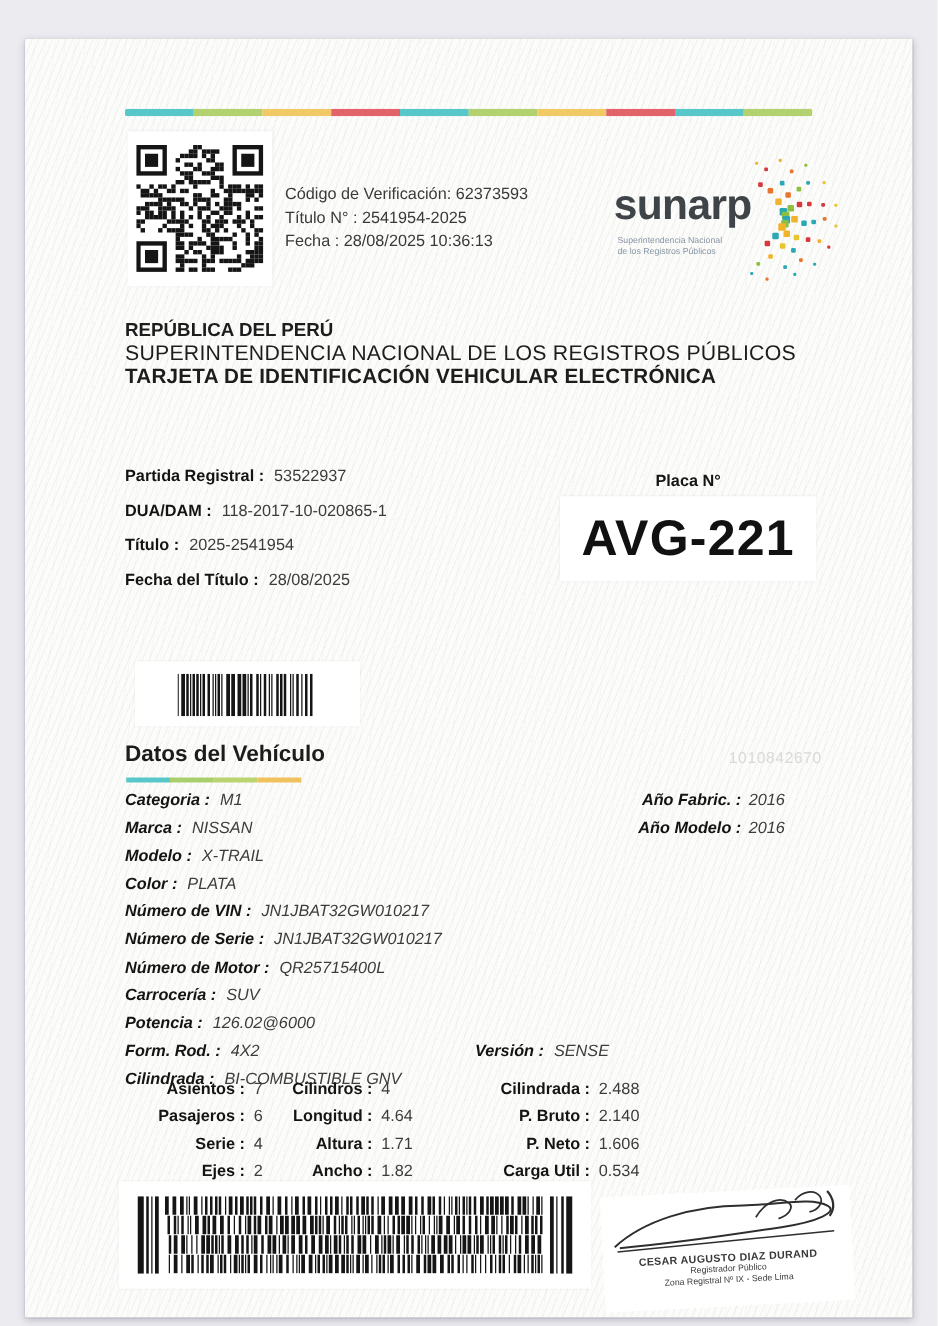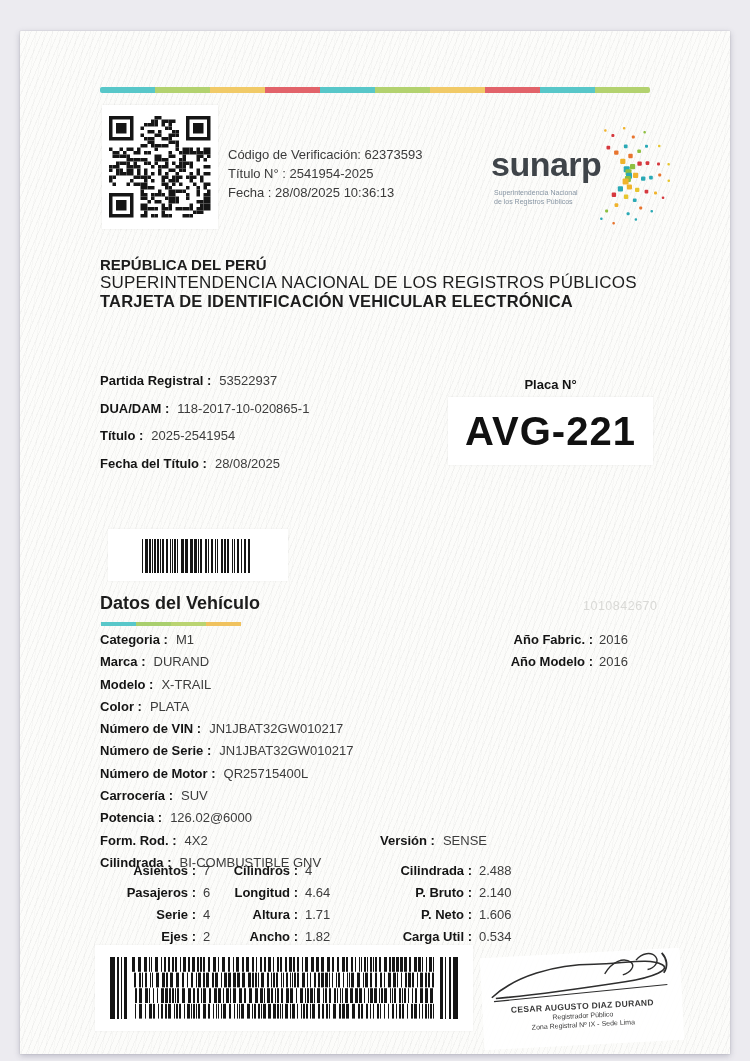--- a/index.html
+++ b/index.html
@@ -57,21 +57,21 @@
   .bc1-box{left:88px;top:498px;width:180px;height:52px;background:#fff;box-shadow:0 0 2px rgba(0,0,0,0.06);}
   .bc1-box svg{position:absolute;left:34px;top:10px;}
 
   
   .sec-title{left:80px;top:562px;font-size:18px;font-weight:bold;color:#1c1c1c;}
   .sec-underline{left:81px;top:591px;width:140px;height:3.5px;display:flex;}
   .sec-underline div{flex:1;height:100%;}
   .doc-num{left:563px;top:568px;font-size:12.5px;color:#d9d9d6;letter-spacing:0.5px;}
 
   .veh-fields{left:80px;top:601px;font-size:13px;}
-  .vrow{height:15px;margin-bottom:7.3px;white-space:nowrap;position:relative;}
+  .vrow{height:15px;margin-bottom:7.3px;white-space:nowrap;position:relative;font-style:italic;}
   .version{position:absolute;left:280px;top:0;}
 
   .veh-right{left:485px;top:601px;font-size:13px;}
   .veh-right .rlbl{display:inline-block;width:88px;text-align:right;font-weight:bold;color:#141414;}
   .veh-right .val{margin-left:6px;}
 
   
   .specs-col{top:832px;font-size:13px;}
   .specs-col .srow{height:15px;margin-bottom:7px;white-space:nowrap;}
   .slbl{display:inline-block;text-align:right;font-weight:bold;color:#141414;}
@@ -543,21 +543,21 @@
   <div class="abs sec-underline">
       <div style="background: rgb(88, 199, 201);"></div>
       <div style="background: rgb(169, 207, 109);"></div>
       <div style="background: rgb(186, 212, 113);"></div>
       <div style="background: rgb(240, 194, 94);"></div>
     </div>
   <div class="abs doc-num">1010842670</div>
 
   <div class="abs veh-fields">
     <div class="vrow"><span class="lbl">Categoria :</span><span class="val">M1</span></div>
-    <div class="vrow"><span class="lbl">Marca :</span><span class="val">DURAND</span></div>
+    <div class="vrow"><span class="lbl">Marca :</span><span class="val">NISSAN</span></div>
     <div class="vrow"><span class="lbl">Modelo :</span><span class="val">X-TRAIL</span></div>
     <div class="vrow"><span class="lbl">Color :</span><span class="val">PLATA</span></div>
     <div class="vrow"><span class="lbl">Número de VIN :</span><span class="val">JN1JBAT32GW010217</span></div>
     <div class="vrow"><span class="lbl">Número de Serie :</span><span class="val">JN1JBAT32GW010217</span></div>
     <div class="vrow"><span class="lbl">Número de Motor :</span><span class="val">QR25715400L</span></div>
     <div class="vrow"><span class="lbl">Carrocería :</span><span class="val">SUV</span></div>
     <div class="vrow"><span class="lbl">Potencia :</span><span class="val">126.02@6000</span></div>
     <div class="vrow">
       <span class="lbl">Form. Rod. :</span><span class="val">4X2</span>
       <span class="version">

